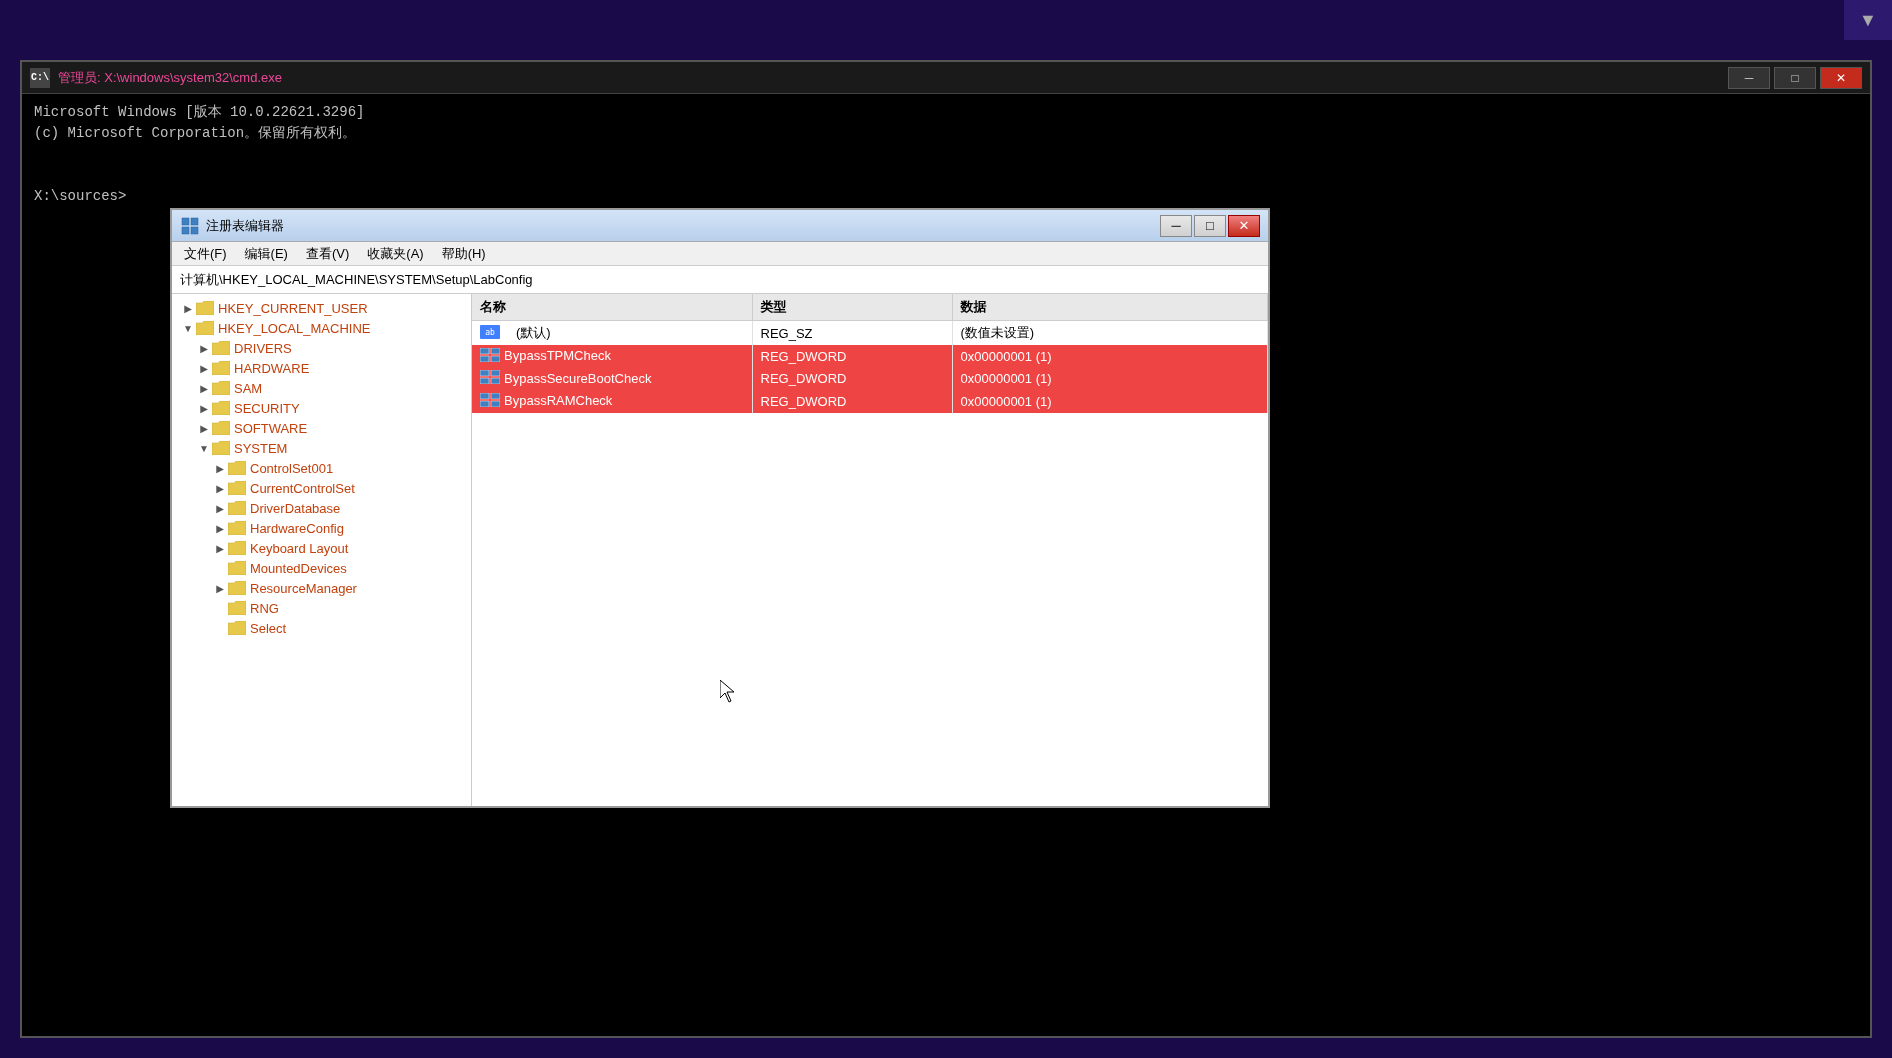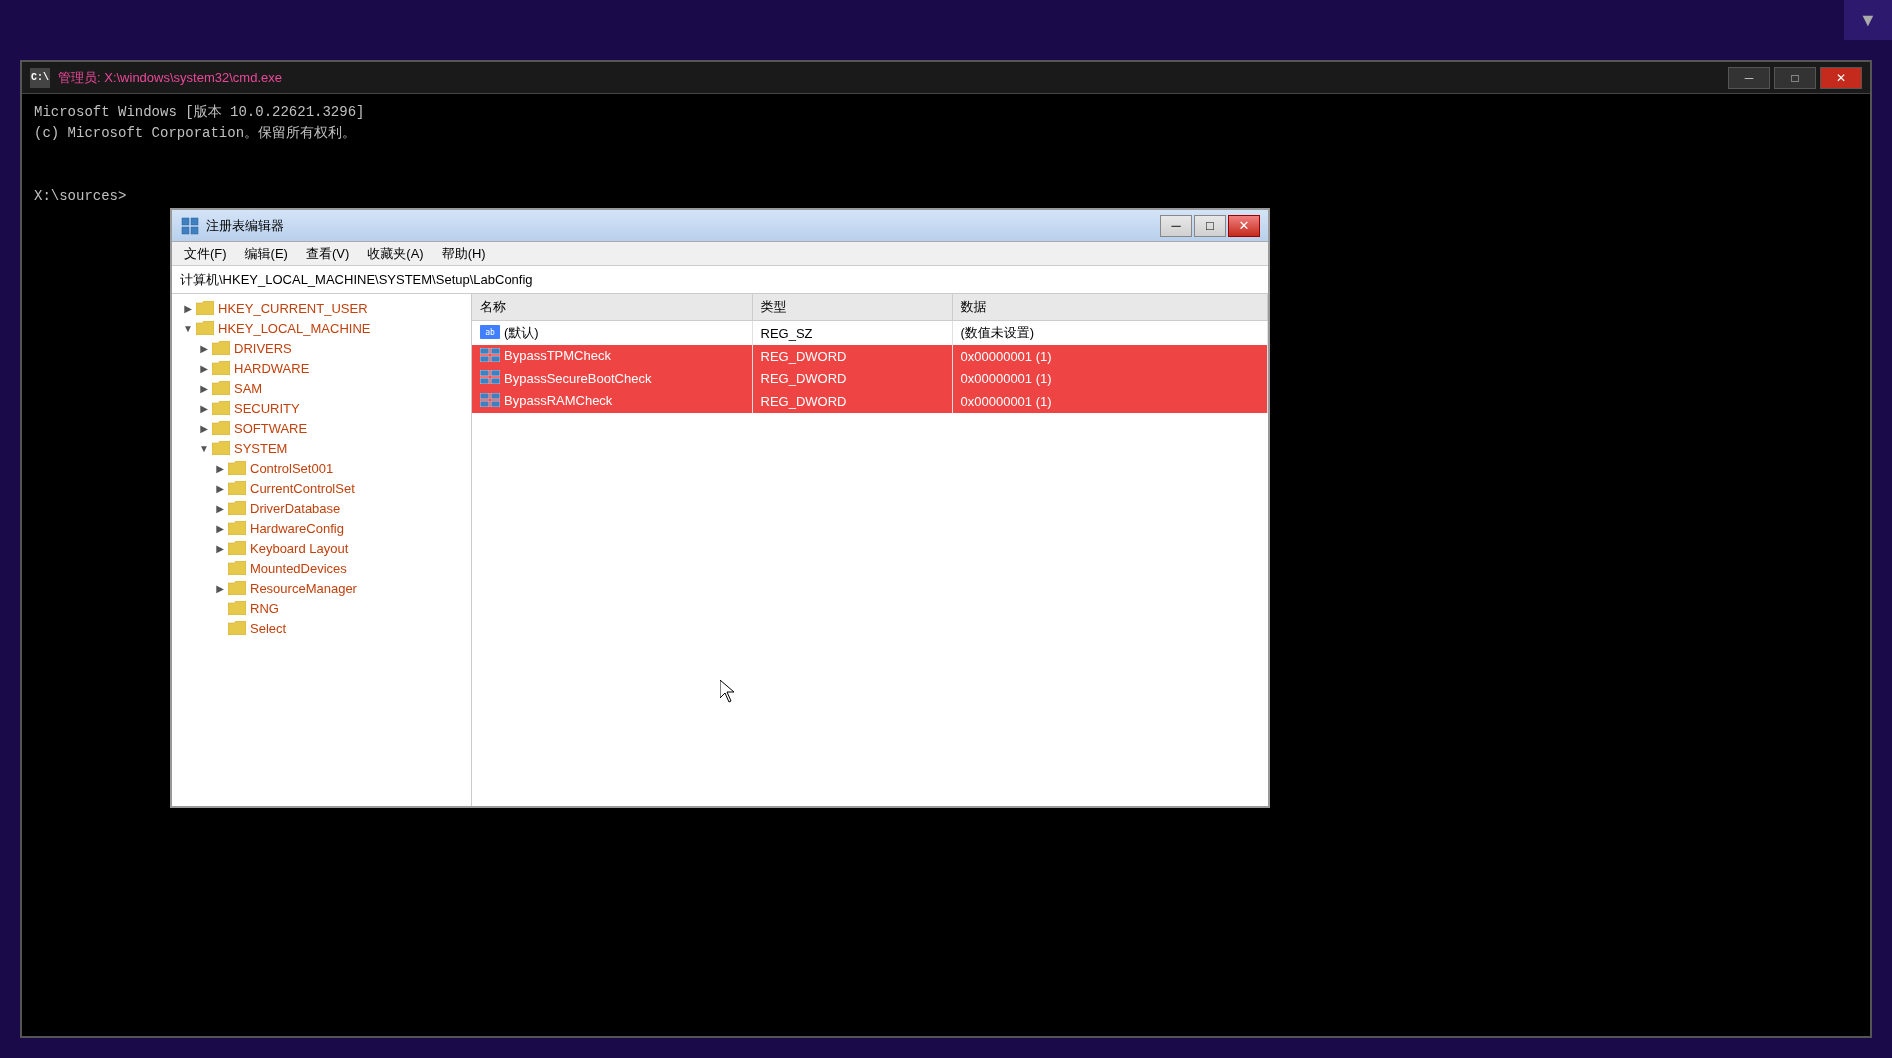--- a/index.html
+++ b/index.html
@@ -266,21 +266,21 @@
       font-size: 13px;
       font-family: 'Segoe UI', sans-serif;
     }
 
     .data-table th {
       background: #e8e8e8;
       border-bottom: 1px solid #ccc;
       border-right: 1px solid #ccc;
       padding: 4px 8px;
       text-align: left;
-      font-weight: normal;
+      font-weight: bold;
       position: sticky;
       top: 0;
     }
 
     .data-table td {
       padding: 3px 8px;
       border-right: 1px solid #e0e0e0;
       color: #000;
     }
 
@@ -540,21 +540,21 @@
       <table class="data-table">
         <thead>
           <tr>
             <th style="width:280px">名称</th>
             <th style="width:200px">类型</th>
             <th>数据</th>
           </tr>
         </thead>
         <tbody id="registry-tbody">
         <tr>
-              <td><span style="display: inline-block; width: 20px; height: 16px; margin-right: 4px; vertical-align: middle; position: relative; top: -1px;"><svg width="20" height="14" viewBox="0 0 20 14">
+              <td><span style="display: inline-block; width: 20px; height: 16px; margin-right: 16px; vertical-align: middle; position: relative; top: -1px;"><svg width="20" height="14" viewBox="0 0 20 14">
       <rect x="0" y="0" width="20" height="14" fill="#4080ff" rx="1"></rect>
       <text x="10" y="10" font-family="monospace" font-size="8" fill="white" text-anchor="middle">ab</text>
     </svg></span><span>(默认)</span></td>
               <td>REG_SZ</td>
               <td>(数值未设置)</td>
             </tr>
             <tr class="selected">
               <td><span style="display: inline-block; width: 20px; height: 16px; margin-right: 4px; vertical-align: middle; position: relative; top: -1px;"><svg width="20" height="14" viewBox="0 0 20 14">
       <rect x="0" y="0" width="9" height="6" fill="#4080c0" stroke="#fff" stroke-width="0.5"></rect>
       <rect x="11" y="0" width="9" height="6" fill="#4080c0" stroke="#fff" stroke-width="0.5"></rect>

